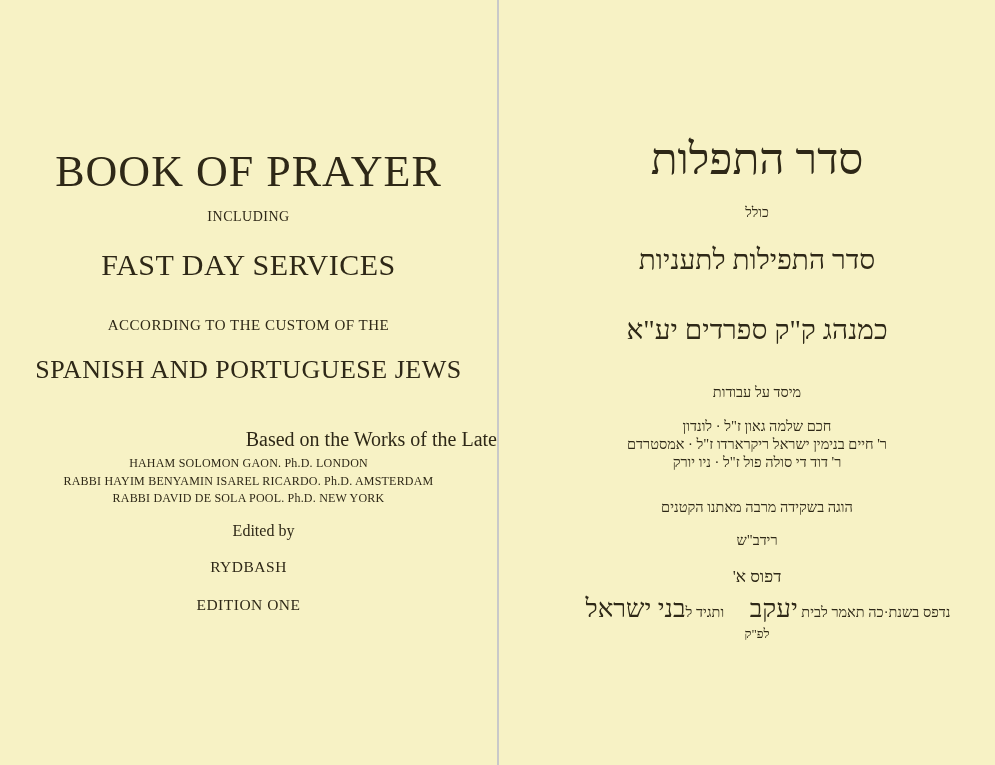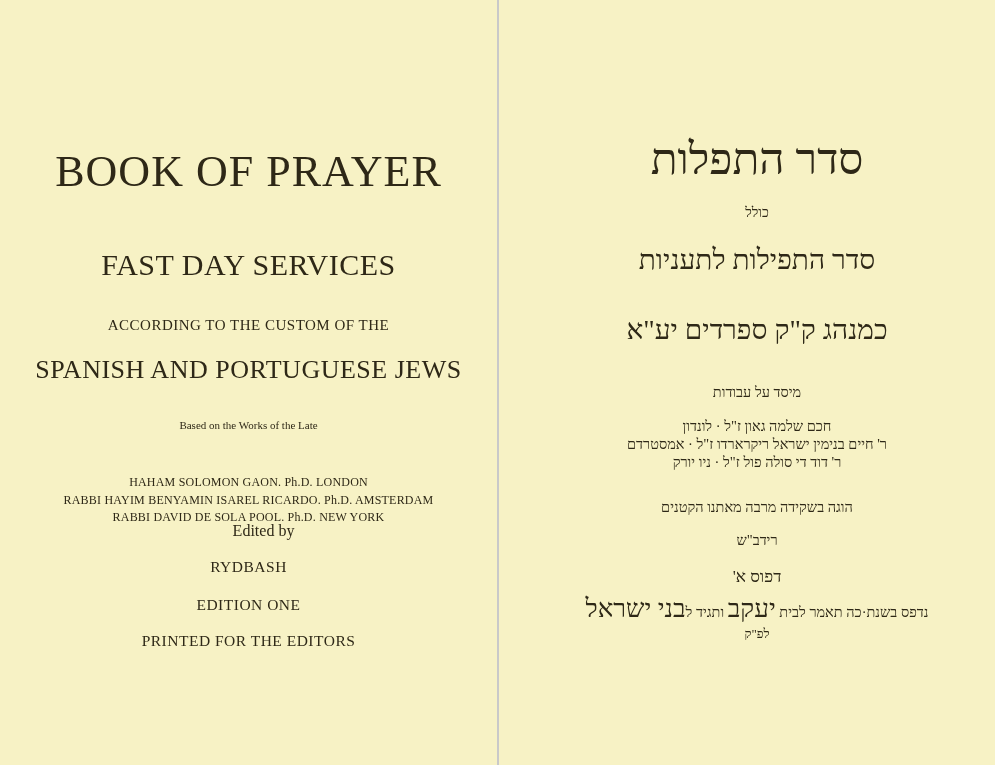--- a/index.html
+++ b/index.html
@@ -28,61 +28,61 @@
     position: absolute; left: 0; width: 100%;
     text-align: center; white-space: nowrap; font-family: Liberation Serif, serif;
   }
 
   
   .en-title     { top: 146px; font-size: 44px; letter-spacing: 1px; }
   .en-including { top: 209px; font-size: 14px; letter-spacing: 0.5px; }
   .en-subtitle  { top: 248px; font-size: 30px; letter-spacing: 0.5px; }
   .en-custom    { top: 317px; font-size: 15px; letter-spacing: 0.5px; }
   .en-community { top: 355px; font-size: 26px; letter-spacing: 0.5px; }
-  .en-basedon   { top: 419px; font-size: 11px; }
-  .en-authors   { top: 474px; font-size: 12px; line-height: 17.5px; letter-spacing: 0.2px; }
+  .en-basedon   { top: 428px; font-size: 20px; text-align: right; }
+  .en-authors   { top: 455px; font-size: 12px; line-height: 17.5px; letter-spacing: 0.2px; }
   .en-editedby  { top: 522px; font-size: 16px; padding-left: 15px; }
   .en-editor    { top: 558px; font-size: 15.5px; letter-spacing: 0.5px; }
   .en-edition   { top: 596px; font-size: 15.5px; letter-spacing: 0.5px; }
   .en-printed   { top: 632px; font-size: 15.5px; letter-spacing: 0.5px; }
 
   
   .he-title     { top: 134px; font-size: 44px; }
   .he-kolel     { top: 205px; font-size: 14px; }
   .he-subtitle  { top: 244px; font-size: 28px; }
   .he-minhag    { top: 314px; font-size: 28px; }
   .he-based     { top: 384px; font-size: 14.5px; }
   .he-authors   { top: 417px; font-size: 14.5px; line-height: 18px; }
   .he-proof     { top: 499px; font-size: 14.5px; }
   .he-editor    { top: 532px; font-size: 14.5px; }
   .he-print     { top: 567px; font-size: 17px; }
   .he-imprint   { top: 594px; font-size: 14.5px; line-height: 30px; }
-  .he-imprint .big { font-size: 26px; }
+  .he-imprint .big { font-size: 26px; margin-left: 22px; }
   .he-lefak     { top: 626px; font-size: 13px; }
 </style>
 </head>
 <body>
 
 <div id="spread">
 
   <div id="left-page" class="page">
     <div class="line en-title">BOOK OF PRAYER</div>
+    <div class="line en-including">INCLUDING</div>
     <div class="line en-subtitle">FAST DAY SERVICES</div>
     <div class="line en-custom">ACCORDING TO THE CUSTOM OF THE</div>
     <div class="line en-community">SPANISH AND PORTUGUESE JEWS</div>
     <div class="line en-basedon">Based on the Works of the Late</div>
     <div class="line en-authors">
       <div>HAHAM SOLOMON GAON. Ph.D. LONDON</div>
       <div>RABBI HAYIM BENYAMIN ISAREL RICARDO. Ph.D. AMSTERDAM</div>
       <div>RABBI DAVID DE SOLA POOL. Ph.D. NEW YORK</div>
     </div>
     <div class="line en-editedby">Edited by</div>
     <div class="line en-editor">RYDBASH</div>
     <div class="line en-edition">EDITION ONE</div>
-    <div class="line en-printed">PRINTED FOR THE EDITORS</div>
   </div>
 
   <div class="divider"></div>
 
   <div id="right-page" class="page" dir="rtl" lang="he">
     <div class="line he-title">סדר התפלות</div>
     <div class="line he-kolel">כולל</div>
     <div class="line he-subtitle">סדר התפילות לתעניות</div>
     <div class="line he-minhag">כמנהג ק"ק ספרדים יע"א</div>
     <div class="line he-based">מיסד על עבודות</div>

